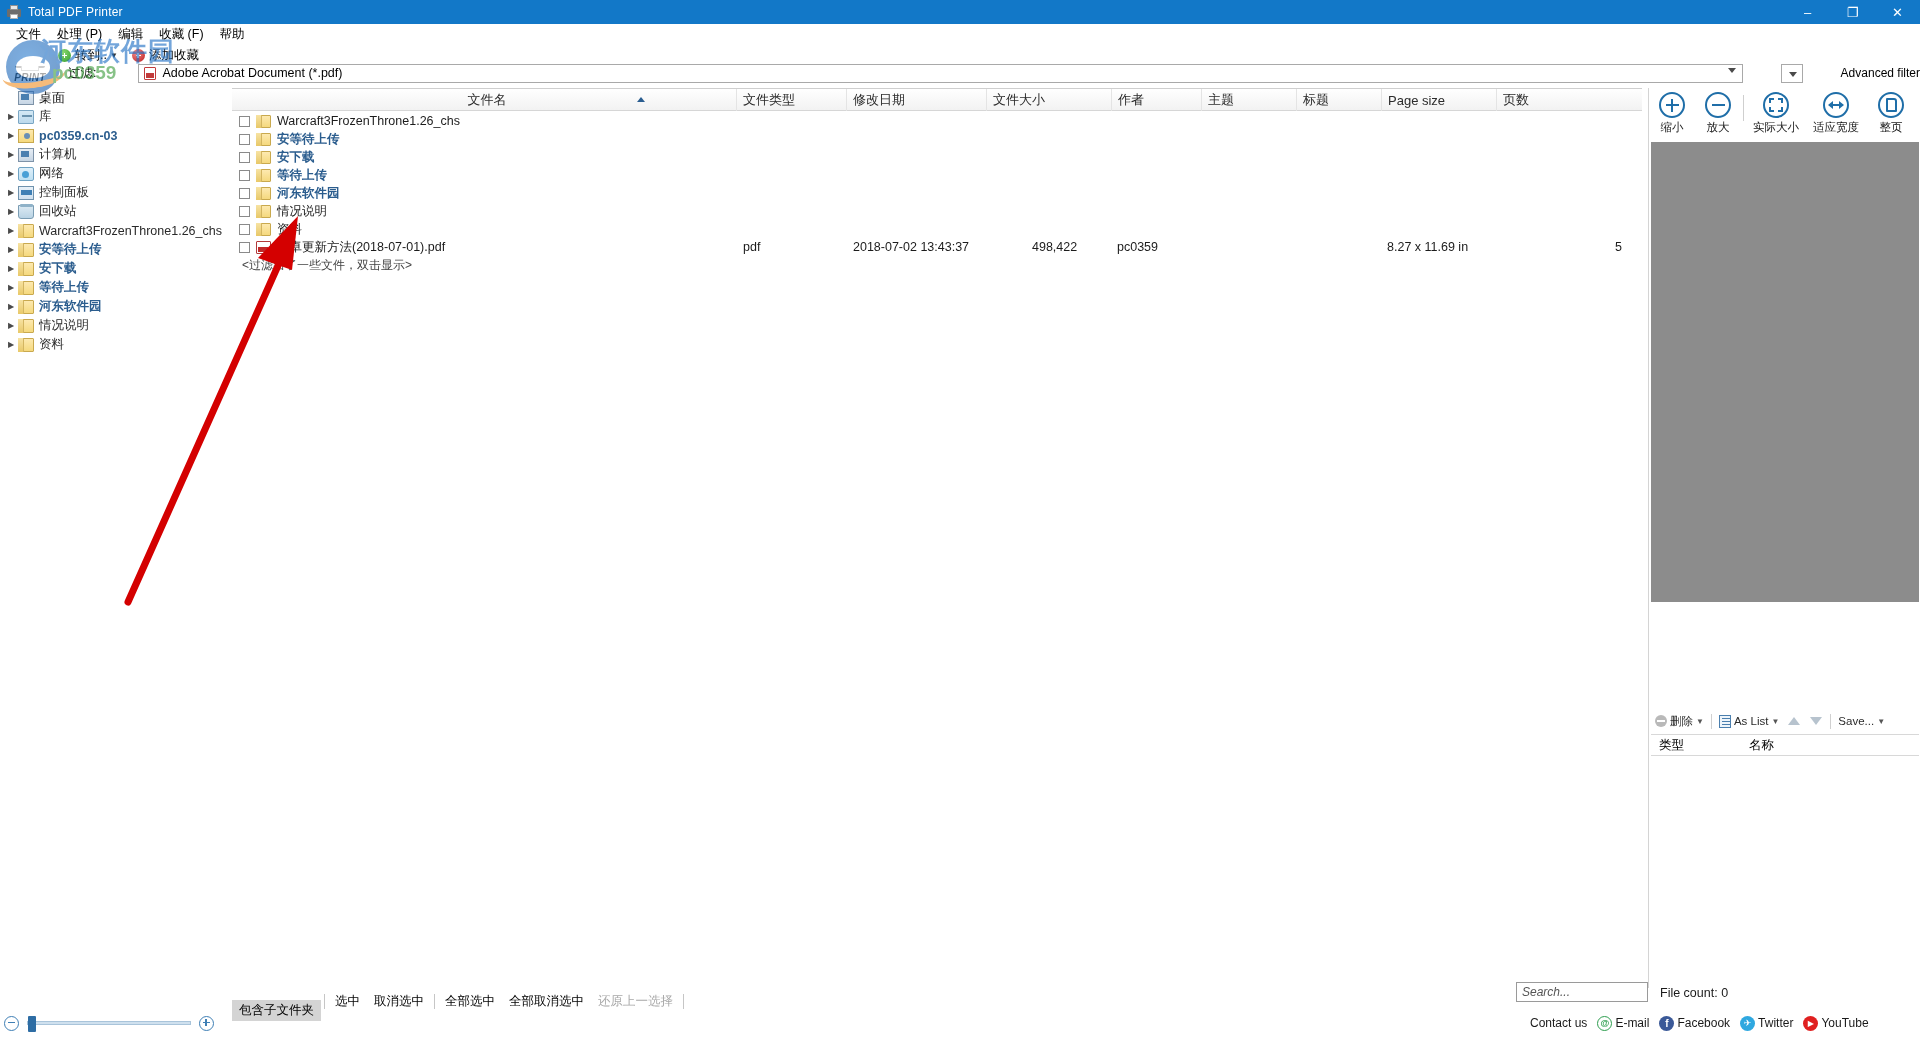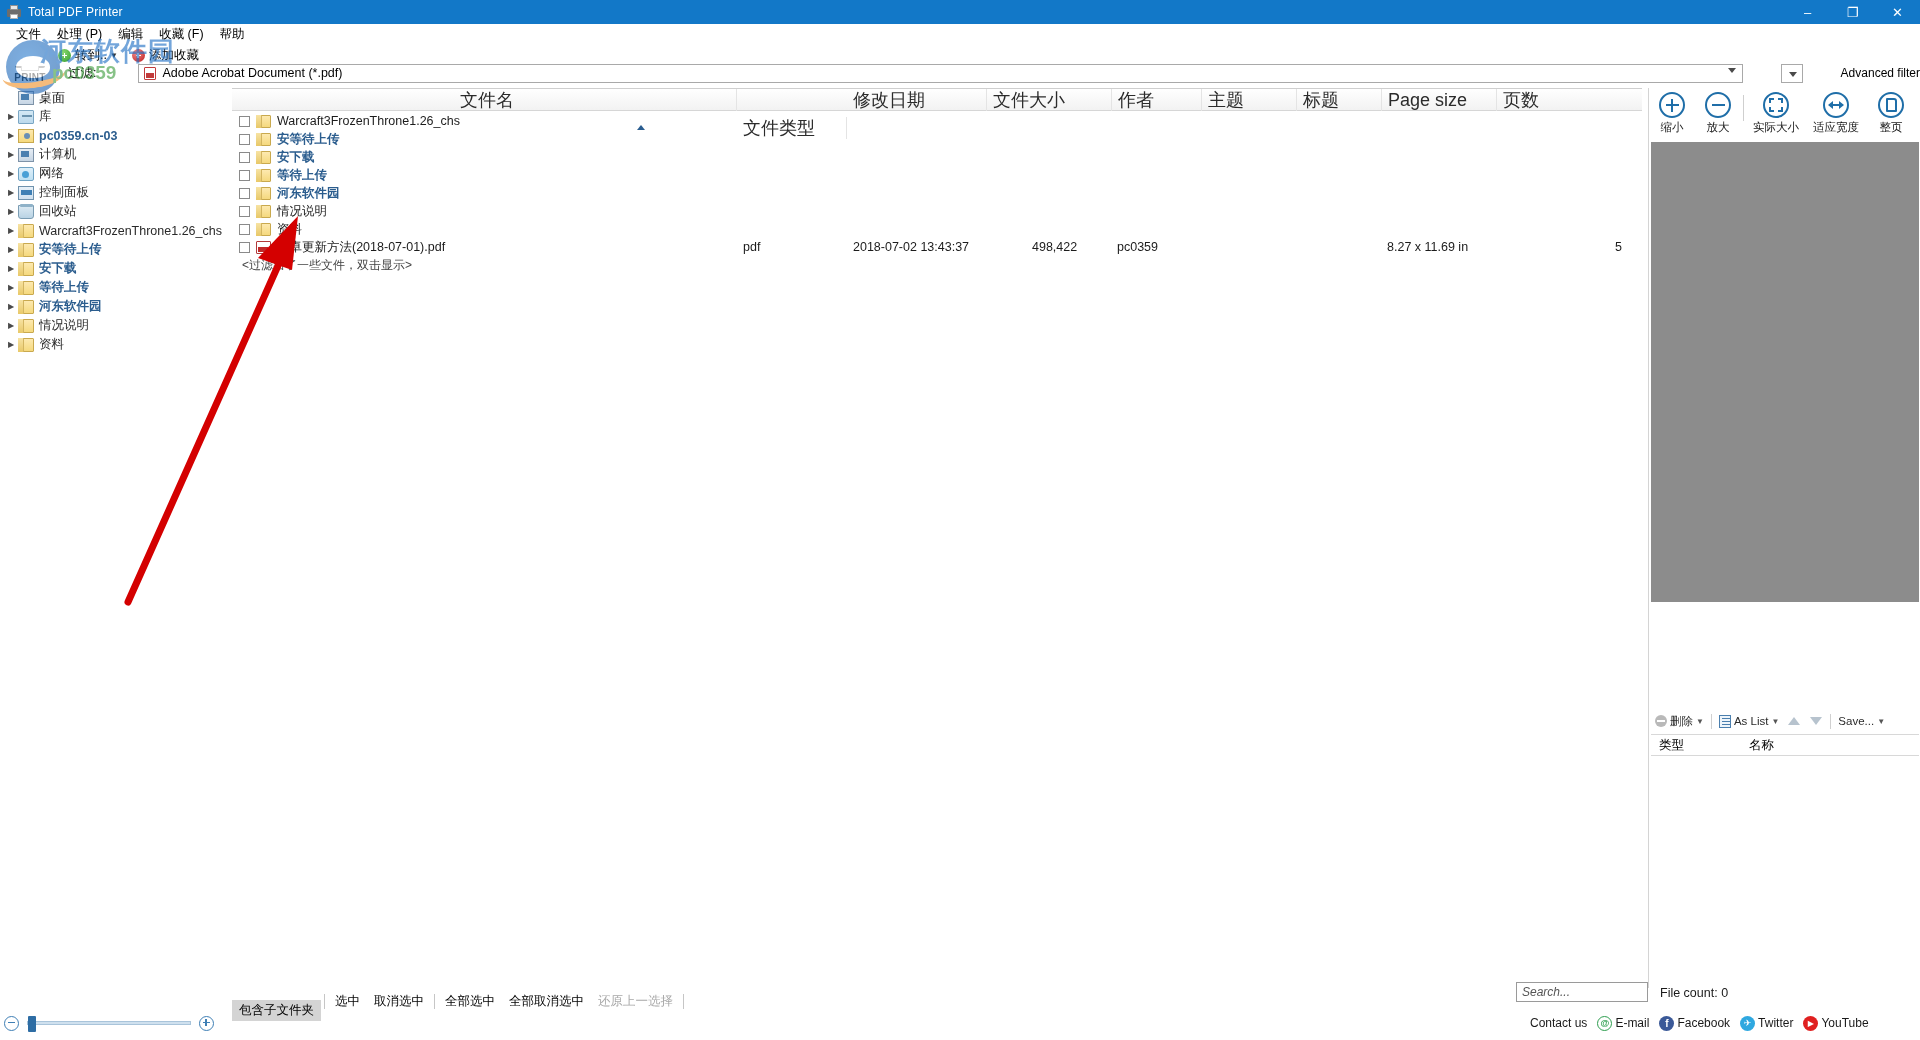--- a/index.html
+++ b/index.html
@@ -75,21 +75,21 @@
   
   .printlogo {
     position:absolute; left: 4px; top: 44px; width: 52px; height: 46px;
     display:flex; flex-direction:column; align-items:center; justify-content:flex-start;
   }
   .printlogo .glyph { width: 34px; height: 28px; position: relative; }
   .printlogo .g-body { position:absolute; left:2px; top:9px; width:30px; height:15px; background:#7d7d7d; border-radius:2px; }
   .printlogo .g-top  { position:absolute; left:8px; top:1px; width:18px; height:10px; background:#efefef; border:1px solid #9a9a9a; }
   .printlogo .g-out  { position:absolute; left:8px; top:17px; width:18px; height:10px; background:#fff; border:1px solid #b5b5b5; }
   .printlogo .g-led  { position:absolute; left:4px; top:12px; width:4px; height:3px; background:#43b043; }
-  .printlogo .lbl { font-size:10px; font-weight:bold; color:#1a1a1a; letter-spacing:0.3px; margin-top:0; }
+  .printlogo .lbl { font-size:10px; font-weight:bold; color:#1a1a1a; letter-spacing:0.3px; margin-top:0;font-style:italic; }
 
   
   .filterrow {
     position:absolute; left:0; top:60px; width:1920px; height:26px;
     display:flex; align-items:center; font-size:12.5px;gap:32px;
   }
   .filter-label { margin-left: 68px; margin-right: 10px; }
   .filter-combo {
     flex: 1; height: 19px; border: 1px solid #a9a9a9; background:#fff;
     display:flex; align-items:center; position:relative; margin-right: 6px;
@@ -149,21 +149,21 @@
 
   
   .filelist {
     position:absolute; left:232px; top:88px; width:1410px; height:900px;
     background:#ffffff; border-top:1px solid #cfcfcf;
   }
   .fl-header {
     position:absolute; left:0; top:0; width:1410px; height:22px;
     background: linear-gradient(#ffffff,#f2f2f2);
     border-bottom:1px solid #d6d6d6;
-    font-size:18px; color:#2b2b2b;
+    font-size:13px; color:#2b2b2b;
   }
   .fl-header .col {
     position:absolute; top:0; height:22px; display:flex; align-items:center;
     border-right:1px solid #e4e4e4; padding-left:6px; white-space:nowrap;
   }
   .fl-header .sortarrow {
     position:absolute; width:0;height:0; top:8px;
     border-left:4px solid transparent; border-right:4px solid transparent; border-bottom:5px solid #2a5d90;
   }
   .fl-body { position:absolute; left:0; top:23px; width:1410px; height:877px; }
@@ -443,21 +443,21 @@
       <span class="tlabel">资料</span>
     </div>
   </div>
 
   <div class="filelist">
 
     <div class="fl-header">
       <div class="col" style="left:0px;width:505px;justify-content:center;">
         <span>文件名</span>
       </div>
-      <div class="col" style="left:505px;width:110px;margin-top:28px;">
+      <div class="col" style="left:505px;width:110px;">
         <span class="sortarrow" style="left:-100px;"></span>
         <span>文件类型</span>
       </div>
       <div class="col" style="left:615px;width:140px;">
         <span>修改日期</span>
       </div>
       <div class="col" style="left:755px;width:125px;">
         <span>文件大小</span>
       </div>
       <div class="col" style="left:880px;width:90px;">

